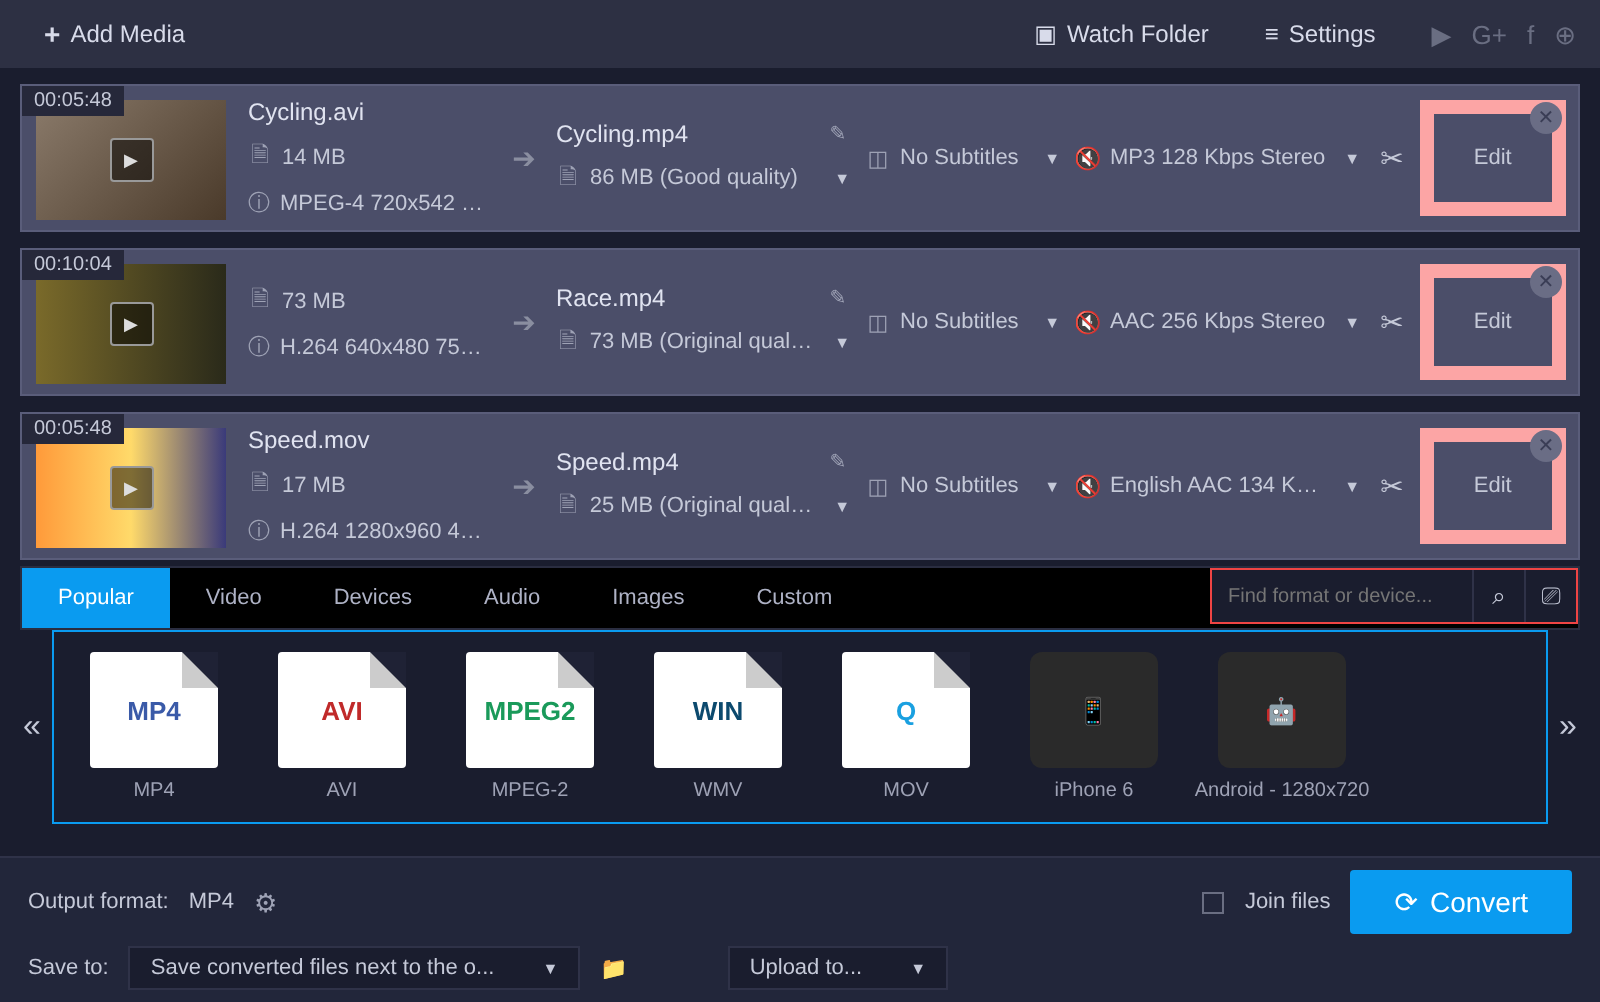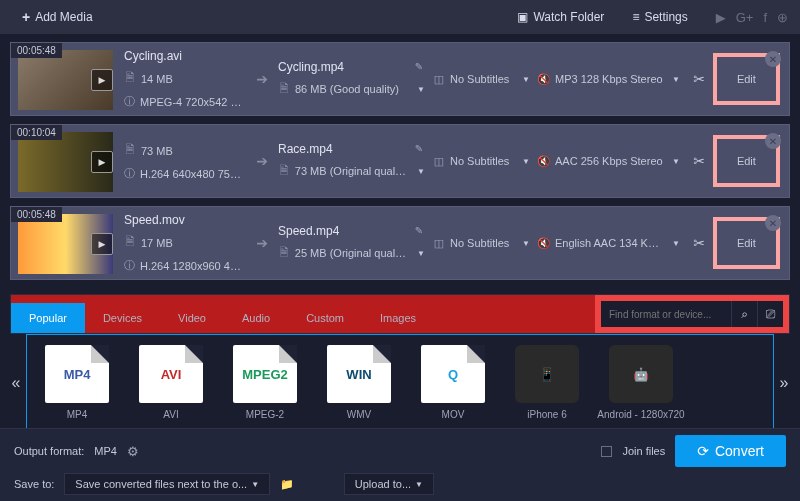--- a/index.html
+++ b/index.html
@@ -5,59 +5,59 @@
 *{box-sizing:border-box;margin:0;padding:0;font-family:'Segoe UI',Arial,sans-serif}
 body{width:800px;height:501px;background:#1a1d2e;color:#c5c9d8;font-size:11px;overflow:hidden;position:relative}
 .topbar{height:34px;background:#2d3043;display:flex;align-items:center;padding:0 12px;gap:8px}
 .btn{display:flex;align-items:center;gap:5px;padding:5px 10px;cursor:pointer;font-size:12px;color:#d8dbea}
 .plus{font-size:14px;font-weight:bold}
 .spacer{flex:1}
 .social{display:flex;gap:10px;margin-left:10px;color:#6a6e82;font-size:13px}
 .social span{cursor:pointer}
 .files{padding:0 10px}
 .file{background:#4b4e69;border:1px solid #5a5d7a;margin-top:8px;display:flex;position:relative;height:74px}
-.thumb{width:95px;height:60px;margin:7px;position:relative;background:#222;flex-shrink:0;display:flex;align-items:center;justify-content:flex-end}
+.thumb{width:95px;height:60px;margin:7px;position:relative;background:#222;flex-shrink:0;display:flex;align-items:center;justify-content:center}
 .thumb.c1{background:linear-gradient(135deg,#8a7a6a,#4a3a2a)}
 .thumb.c2{background:linear-gradient(90deg,#7a6a2a,#2a2a1a)}
 .thumb.c3{background:linear-gradient(90deg,#ff9a3a,#ffda6a,#3a3a7a)}
 .dur{position:absolute;top:-7px;left:-7px;background:#26283a;color:#c5c9d8;padding:2px 6px;font-size:10px}
 .play{width:22px;height:22px;background:rgba(0,0,0,.5);border:1px solid #999;border-radius:2px;display:flex;align-items:center;justify-content:center;color:#ddd;font-size:9px}
 .fcol{display:flex;flex-direction:column;justify-content:center;gap:6px;padding:0 4px}
 .fcol.src{width:130px}
 .fcol.arrow{width:24px;align-items:center;color:#8a8ea0;font-size:14px}
 .fcol.out{width:155px}
 .fcol.sub{width:105px}
 .fcol.aud{width:150px}
 .fcol.edit{flex:1;align-items:center;flex-direction:row;gap:8px;justify-content:center}
 .frow{display:flex;align-items:center;gap:5px;color:#c5c9d8;font-size:11px;white-space:nowrap;overflow:hidden}
 .frow .txt{overflow:hidden;text-overflow:ellipsis}
 .frow .dd{font-size:8px;margin-left:auto;padding-left:4px}
 .ico{width:12px;display:inline-flex;justify-content:center;color:#9ea2b5;font-size:11px}
 .fname{font-size:12px;color:#e0e3f0}
 .closef{position:absolute;top:8px;right:8px;width:16px;height:16px;background:#6a6d85;border-radius:50%;color:#3a3d55;display:flex;align-items:center;justify-content:center;font-size:10px;cursor:pointer}
 .scissors{font-size:14px;color:#c5c9d8;cursor:pointer}
-.editbtn{background:transparent;border:4px solid #fca5a5;padding:16px 20px;color:#c5c9d8;font-size:11px;cursor:pointer}
-.tabbar{display:flex;margin:14px 10px 0;background:#b91c1c;border:1px solid #2a2d40;align-items:flex-end}
+.editbtn{background:transparent;border:7px solid #fca5a5;padding:16px 20px;color:#c5c9d8;font-size:11px;cursor:pointer}
+.tabbar{display:flex;margin:3px 10px 0;background:#000000;border:1px solid #2a2d40;align-items:flex-start}
 .tab{padding:9px 18px;font-size:11px;cursor:pointer;color:#aeb2c5}
 .tab.active{background:#0a9bf0;color:#fff}
-.search{margin-left:auto;display:flex;align-items:center;border:6px solid #ef4444;background:#1a1d2e}
+.search{margin-left:auto;display:flex;align-items:center;border:1px solid #ef4444;background:#1a1d2e}
 .search input{background:transparent;border:none;color:#888;font-size:10px;padding:6px 8px;width:130px;outline:none}
 .sqbtn{width:26px;height:26px;display:flex;align-items:center;justify-content:center;border-left:1px solid #2f3248;cursor:pointer;font-size:12px}
 .carousel{display:flex;align-items:center;margin:0 6px}
 .arrow-nav{width:20px;text-align:center;font-size:16px;color:#c5c9d8;cursor:pointer}
 .presets{display:flex;border:1px solid #0a9bf0;padding:10px 8px;gap:10px;flex:1;overflow:hidden}
 .preset{display:flex;flex-direction:column;align-items:center;gap:6px;cursor:pointer;width:84px;flex-shrink:0}
 .picon{width:64px;height:58px;background:#fff;border-radius:2px;position:relative;display:flex;align-items:center;justify-content:center;font-weight:bold;font-size:13px;color:#333}
 .picon::before{content:"";position:absolute;top:0;right:0;border-width:9px;border-style:solid;border-color:#1f2235 #1f2235 #ccc #ccc}
 .picon.dev{background:#2a2a2a;color:#fff;border-radius:6px}
 .picon.dev::before{display:none}
 .plabel{font-size:10px;color:#9ea2b5;text-align:center;white-space:nowrap}
 .bottom{position:absolute;bottom:0;left:0;right:0;background:#22263a;border-top:1px solid #2f3248}
 .brow{display:flex;align-items:center;padding:6px 14px;gap:10px;font-size:11px}
-.selbox{background:#1a1d2e;border:1px solid #2f3248;padding:4px 10px;display:flex;align-items:center;gap:4px;font-size:11px}
+.selbox{background:#1a1d2e;border:1px solid #2f3248;padding:4px 10px;display:flex;align-items:center;gap:24px;font-size:11px}
 .selbox .dd{font-size:8px}
 .gear{color:#9ea2b5;cursor:pointer;font-size:13px}
 .chk{width:11px;height:11px;border:1px solid #6a6e82;display:inline-block}
 .convert{background:#0a9bf0;color:#fff;padding:8px 22px;font-size:14px;display:flex;align-items:center;gap:6px;cursor:pointer;border-radius:2px}
 .folder{color:#9ea2b5;cursor:pointer}
 .pencil{font-size:10px}
 </style>
 </head>
 <body>
 
@@ -230,25 +230,25 @@
     <div class="fcol edit">
       <span class="scissors">✂</span>
       <button class="editbtn">Edit</button>
     </div>
     <div class="closef">✕</div>
     </div>
   </div>
 
 <div class="tabbar">
   <div class="tab active">Popular</div>
+  <div class="tab">Video</div>
   <div class="tab">Devices</div>
-  <div class="tab">Video</div>
   <div class="tab">Audio</div>
+  <div class="tab">Images</div>
   <div class="tab">Custom</div>
-  <div class="tab">Images</div>
   <div class="search">
     <input placeholder="Find format or device..." style="">
     <div class="sqbtn">⌕</div>
     <div class="sqbtn">⎚</div>
   </div>
 </div>
 
 <div class="carousel">
   <div class="arrow-nav">«</div>
   <div class="presets" id="presets">

